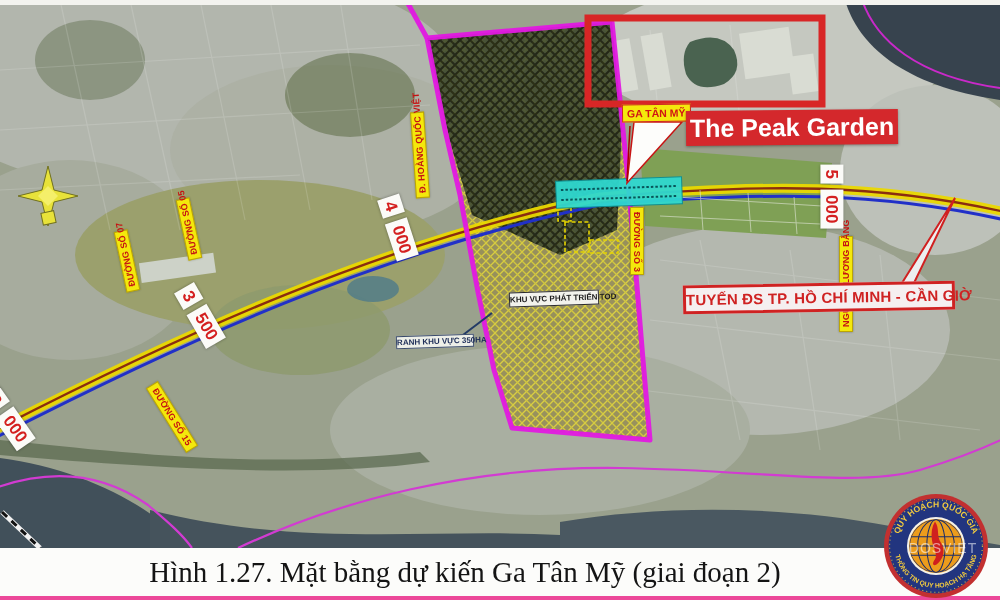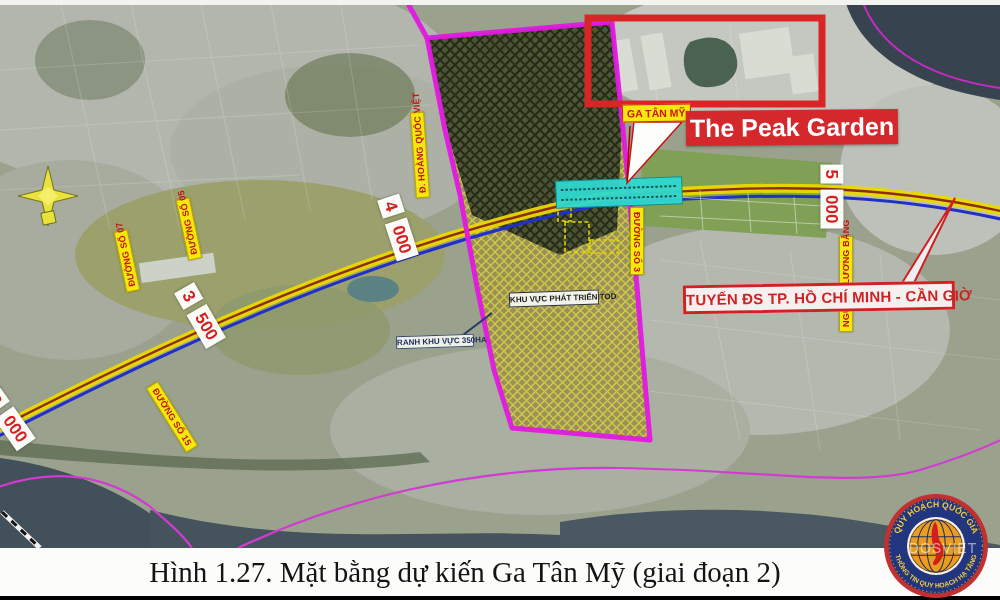--- a/index.html
+++ b/index.html
@@ -22,21 +22,21 @@
               text-align:center;transform:rotate(-.6deg);box-shadow:0 1px 3px rgba(0,0,0,.35);}
   .tuyen-label{background:#f5eff0;border:3px solid #cf2222;color:#cf2222;font-weight:700;
                font-size:15px;line-height:23px;text-align:center;letter-spacing:.2px;
                transform:rotate(-1deg);}
   .tod-label{background:#f2f2ec;border:1px solid #2b2b2b;color:#1c1c1c;font-weight:700;
              font-size:8px;line-height:13px;text-align:center;transform:rotate(-2deg);}
   .ranh-label{background:#edefe8;border:1px solid #394a6b;color:#20305a;font-weight:700;
               font-size:8px;line-height:11px;text-align:center;transform:rotate(-2deg);}
 
   .caption-bar{position:absolute;left:0;top:548px;width:1000px;height:52px;background:#fcfcfa;
-               border-bottom:4px solid #000000;box-sizing:border-box;}
+               border-bottom:4px solid #ec4899;box-sizing:border-box;}
   .caption-text{display:block;text-align:center;padding-right:70px;
                 font-family:"Liberation Serif",serif;font-size:29px;line-height:48px;color:#141414;}
   .logo-wrap{position:absolute;left:882px;top:492px;width:108px;height:108px;}
   .watermark{position:absolute;left:893px;top:540px;width:100px;text-align:center;color:rgba(255,255,255,.55);
              font-weight:400;font-size:14px;letter-spacing:1px;}
   .topline{position:absolute;left:0;top:0;width:1000px;height:5px;background:#f3f3ef;}
 </style>
 </head>
 <body>
 

